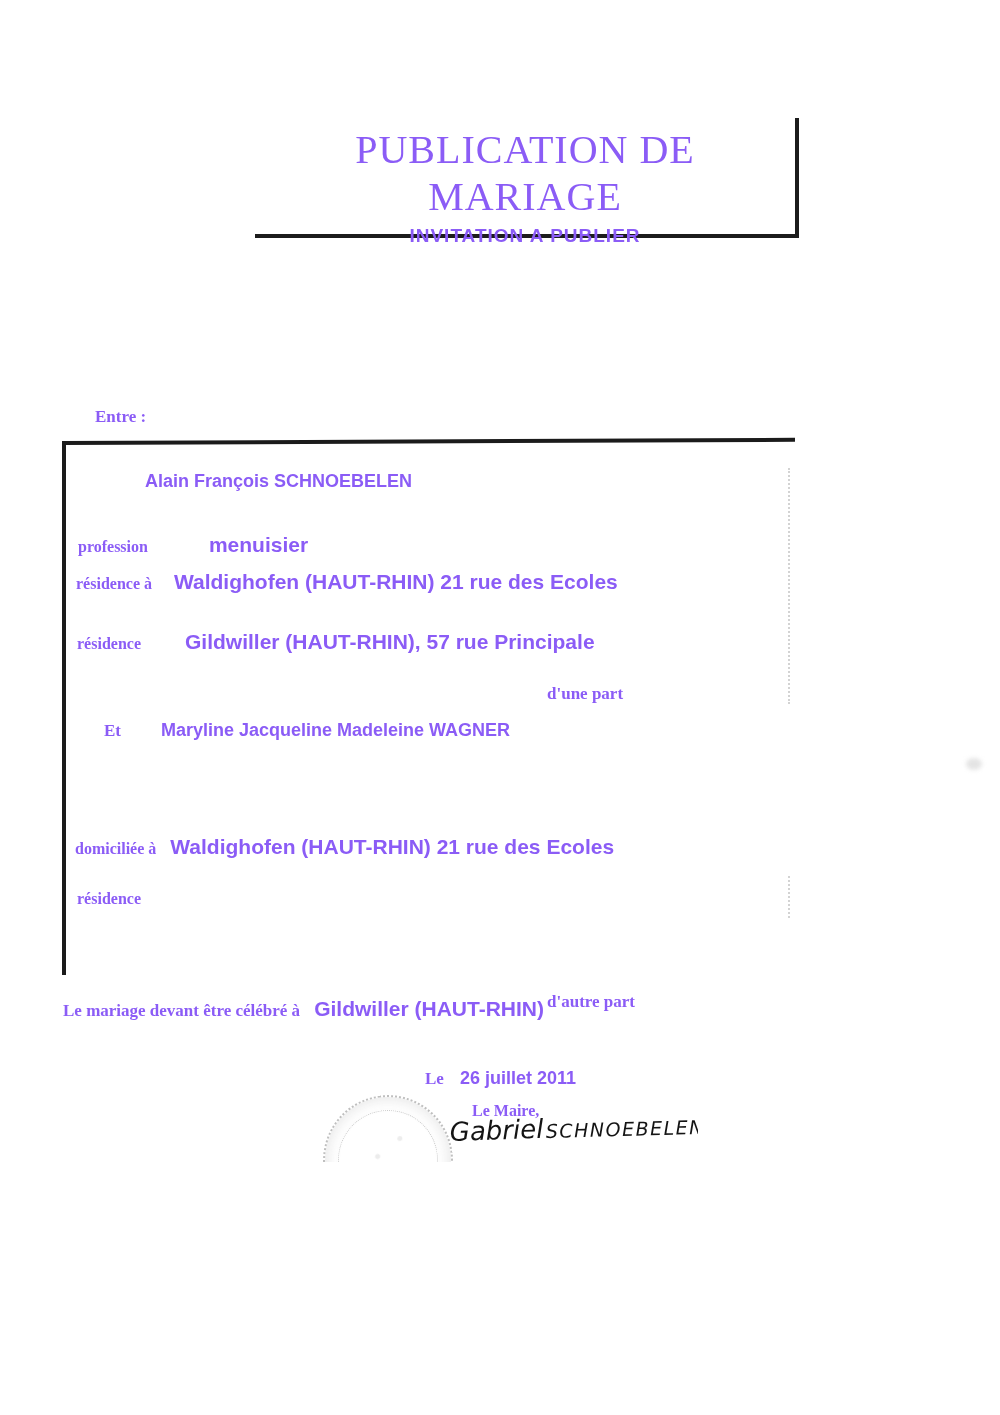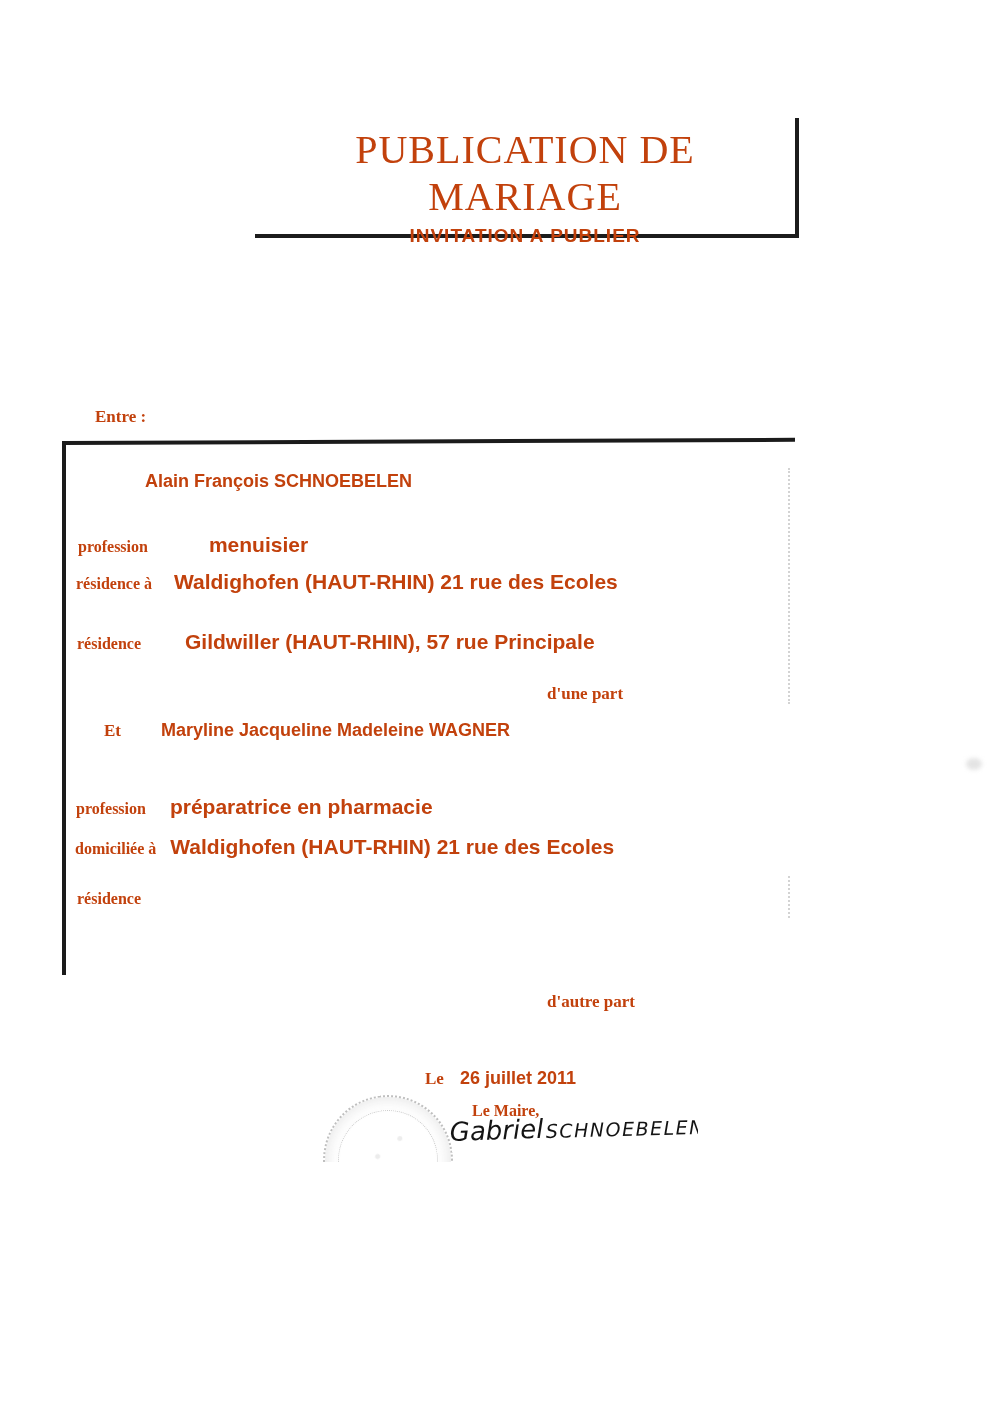--- a/index.html
+++ b/index.html
@@ -1,21 +1,21 @@
 <!DOCTYPE html>
 <html><head>
 <meta charset="utf-8">
 <style>
   html,body { margin:0; padding:0; background:#ffffff; }
   .page {
     position:relative;
     width:1000px; height:1162px;
     background:#ffffff;
     font-family:"Liberation Serif", serif;
-    color:#c2410c;
+    color:#8b5cf6;
     overflow:hidden;
   }
   .abs { position:absolute; white-space:nowrap; }
 
   
   .title-box {
     position:absolute; left:255px; top:118px;
     width:540px; height:116px;
     border-right:4px solid #1c1c1c;
     border-bottom:4px solid #1c1c1c;
@@ -120,37 +120,37 @@
     <span class="sansb" style="margin-left:40px;">Gildwiller (HAUT-RHIN), 57 rue Principale</span>
   </div>
 
   <div class="abs serifb" style="left:547px; top:684px;">d'une part</div>
 
   <div class="abs" style="left:104px; top:720px;">
     <span class="serifb">Et</span>
     <span class="sansb18" style="margin-left:36px;">Maryline Jacqueline Madeleine WAGNER</span>
   </div>
 
-  <div class="abs" style="left:76px; top:795px;">
-    <span class="serifb16">profession</span>
-    <span class="sansb" style="margin-left:20px;">préparatrice en pharmacie</span>
-  </div>
 
   <div class="abs" style="left:75px; top:835px;">
     <span class="serifb16">domiciliée à</span>
     <span class="sansb" style="margin-left:10px;">Waldighofen (HAUT-RHIN) 21 rue des Ecoles</span>
   </div>
 
   <div class="abs" style="left:77px; top:885px;">
     <span class="serifb16">résidence</span>
     <span class="sansb" style="margin-left:32px;"></span>
   </div>
 
   <div class="abs serifb" style="left:547px; top:992px;">d'autre part</div>
 
+  <div class="abs" style="left:63px; top:997px;">
+    <span class="serifb">Le mariage devant être célébré à</span>
+    <span class="sansb" style="margin-left:10px;">Gildwiller (HAUT-RHIN)</span>
+  </div>
 
   <div class="abs" style="left:425px; top:1068px;">
     <span class="serifb">Le</span>
     <span class="sansb18" style="margin-left:12px;">26 juillet 2011</span>
   </div>
 
   <div class="abs serifb16" style="left:472px; top:1102px;">Le Maire,</div>
 
   <svg class="handwrite-svg" width="250" height="44" viewBox="0 0 250 44">
     <text class="hw" x="2" y="31" font-size="26" transform="rotate(-2 2 31)">Gabriel</text>

